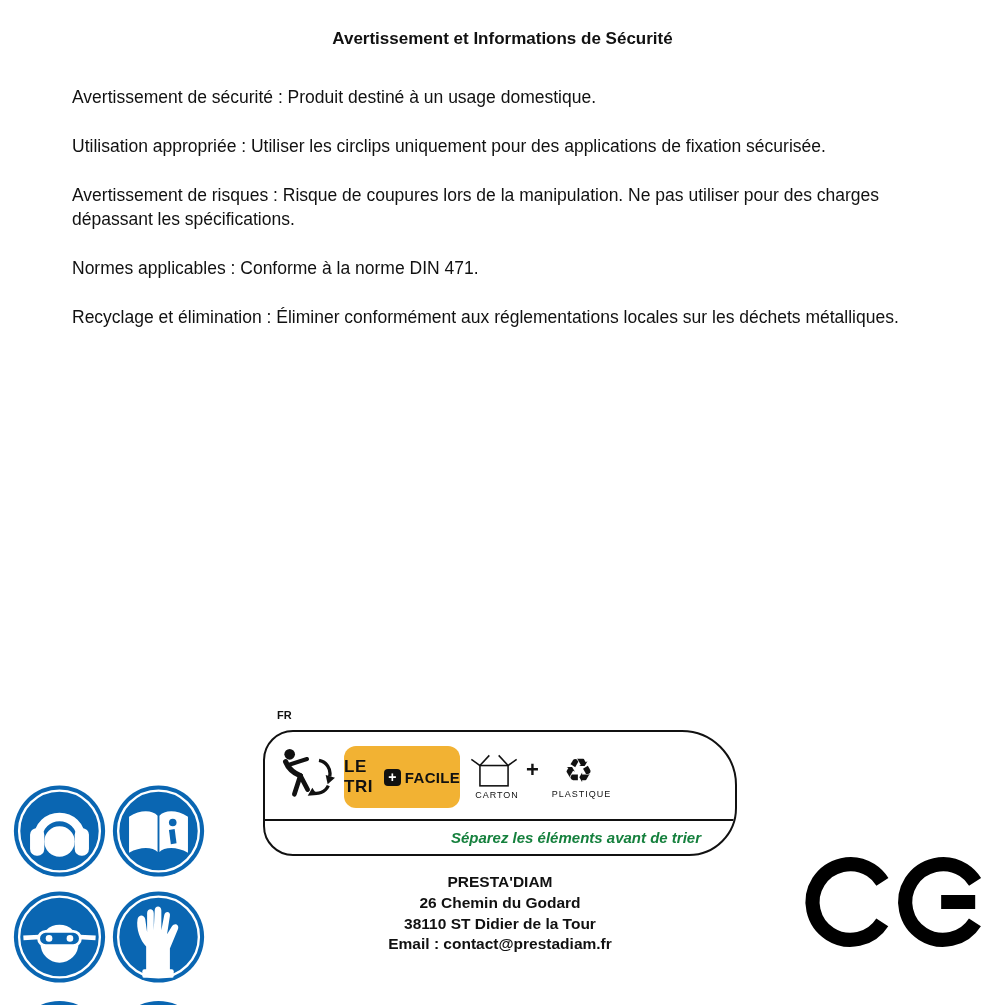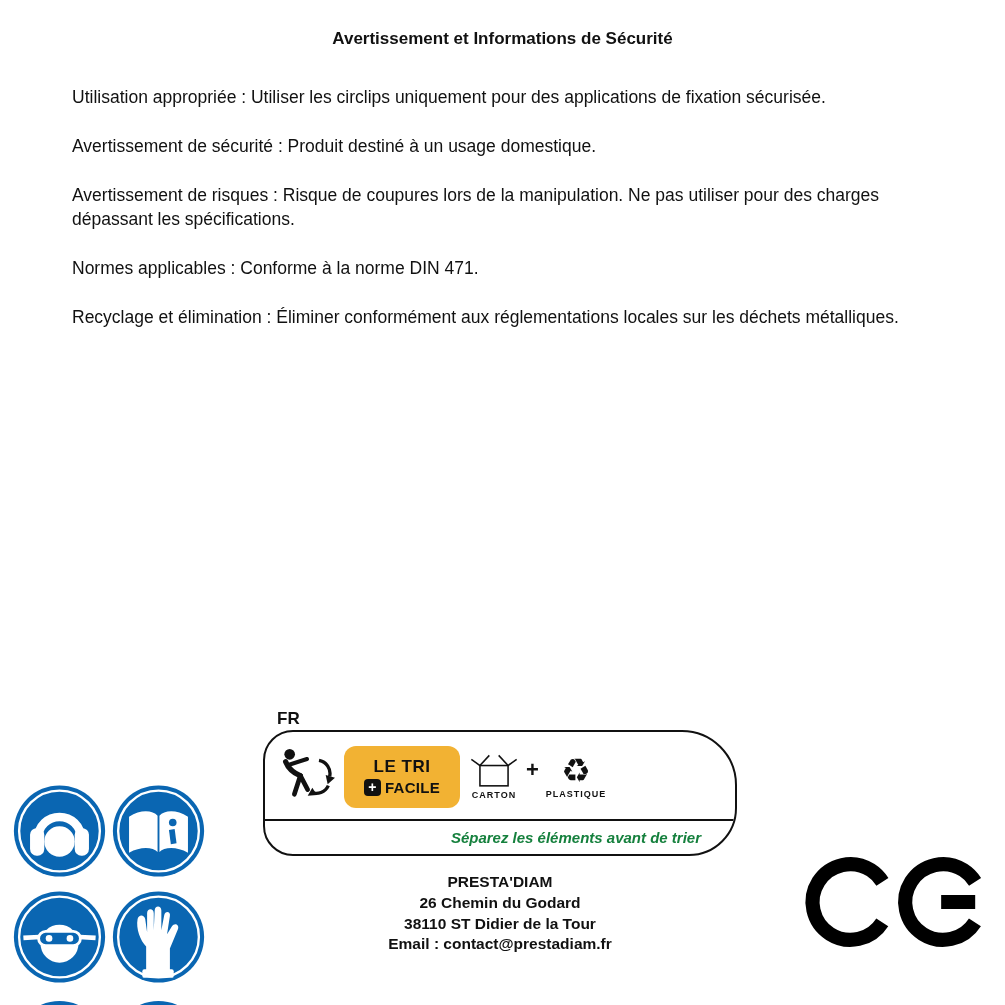--- a/index.html
+++ b/index.html
@@ -17,37 +17,37 @@
 
   
   .safety-icons { position:absolute; left:12px; top:783px;
                   display:grid; grid-template-columns:95px 95px; grid-auto-rows:96px;
                   column-gap:4px; row-gap:10px; }
   .sicon { width:95px; height:96px; }
   .sicon svg { width:100%; height:100%; display:block; }
   .sliver { position:absolute; width:95px; height:96px; border-radius:50%; background:var(--blue); }
 
   
-  .fr-code { position:absolute; left:267px; top:709px; font-size:17px; font-weight:bold;padding-left:10px; }
+  .fr-code { position:absolute; left:267px; top:709px; font-size:11px; font-weight:bold;padding-left:10px; }
   .triman-label { position:absolute; left:263px; top:730px; width:474px; height:126px;
                   border:2.5px solid #111; border-radius:30px 55px 48px 30px; background:#fff;
                   display:flex; flex-direction:column; overflow:hidden; }
   .tl-row { flex:1; display:flex; align-items:center; gap:9px; padding:5px 8px 3px 10px; }
   .triman-logo { width:60px; height:64px; flex:0 0 auto; }
   .triman-logo svg { width:100%; height:100%; }
   .tri-pill { width:116px; height:62px; background:var(--yellow); border-radius:12px;
-              display:flex; flex-direction:column; align-items:center; justify-content:center;
+              display:flex; flex-direction:row; align-items:center; justify-content:center;
               flex:0 0 auto; }
   .tri-pill .l1 { font-size:17px; font-weight:800; letter-spacing:.5px; }
   .tri-pill .l2 { display:flex; align-items:center; gap:4px; margin-top:2px; }
   .plus-badge { width:17px; height:17px; background:#111; color:#fff; border-radius:4px;
                 font-size:14px; font-weight:bold; line-height:17px; text-align:center; }
   .tri-pill .facile { font-size:15px; font-weight:800; letter-spacing:.3px; }
   .material { display:flex; flex-direction:column; align-items:center; flex:0 0 auto; }
-  .material .mlabel { font-size:9px; font-weight:bold; letter-spacing:1px; margin-top:1px; }
+  .material .mlabel { font-size:9px; font-weight:normal; letter-spacing:1px; margin-top:1px;margin-left:6px; }
   .material svg { display:block; }
   .recycle-glyph { font-size:33px; line-height:34px; color:#111; }
   .mid-plus { font-size:22px; font-weight:bold; margin:0 -2px 14px -2px; }
   .bac-arrow { margin-left:auto; width:104px; height:64px; background:var(--yellow);
                clip-path:polygon(0% 0%, 74% 0%, 100% 50%, 74% 100%, 0% 100%, 11% 50%);
                display:flex; align-items:center; justify-content:center; gap:5px;
                padding-left:12px; padding-right:16px; flex:0 0 auto; }
   .bac-text { font-size:10px; font-weight:800; line-height:10.5px; text-align:center;
               white-space:pre-line; }
   .bac-arrow svg { width:24px; height:38px; }
@@ -65,22 +65,22 @@
   .ce-mark svg { width:100%; height:100%; }
 </style>
 </head>
 <body>
 
 <div class="page">
 
   <div class="doc-title">Avertissement et Informations de Sécurité</div>
 
   <div class="body-text">
+    <p>Avertissement de sécurité : Produit destiné à un usage domestique.</p>
     <p>Utilisation appropriée : Utiliser les circlips uniquement pour des applications de fixation sécurisée.</p>
-    <p>Avertissement de sécurité : Produit destiné à un usage domestique.</p>
     <p>Avertissement de risques : Risque de coupures lors de la manipulation. Ne pas utiliser pour des charges dépassant les spécifications.</p>
     <p>Normes applicables : Conforme à la norme DIN 471.</p>
     <p>Recyclage et élimination : Éliminer conformément aux réglementations locales sur les déchets métalliques.</p>
   </div>
 
   <div class="safety-icons">
     <div class="sicon">
       <svg viewBox="0 0 100 100">
         <circle cx="50" cy="50" r="48" fill="var(--blue)"></circle>
         <circle cx="50" cy="50" r="42.5" fill="none" stroke="#fff" stroke-width="2.5"></circle>

